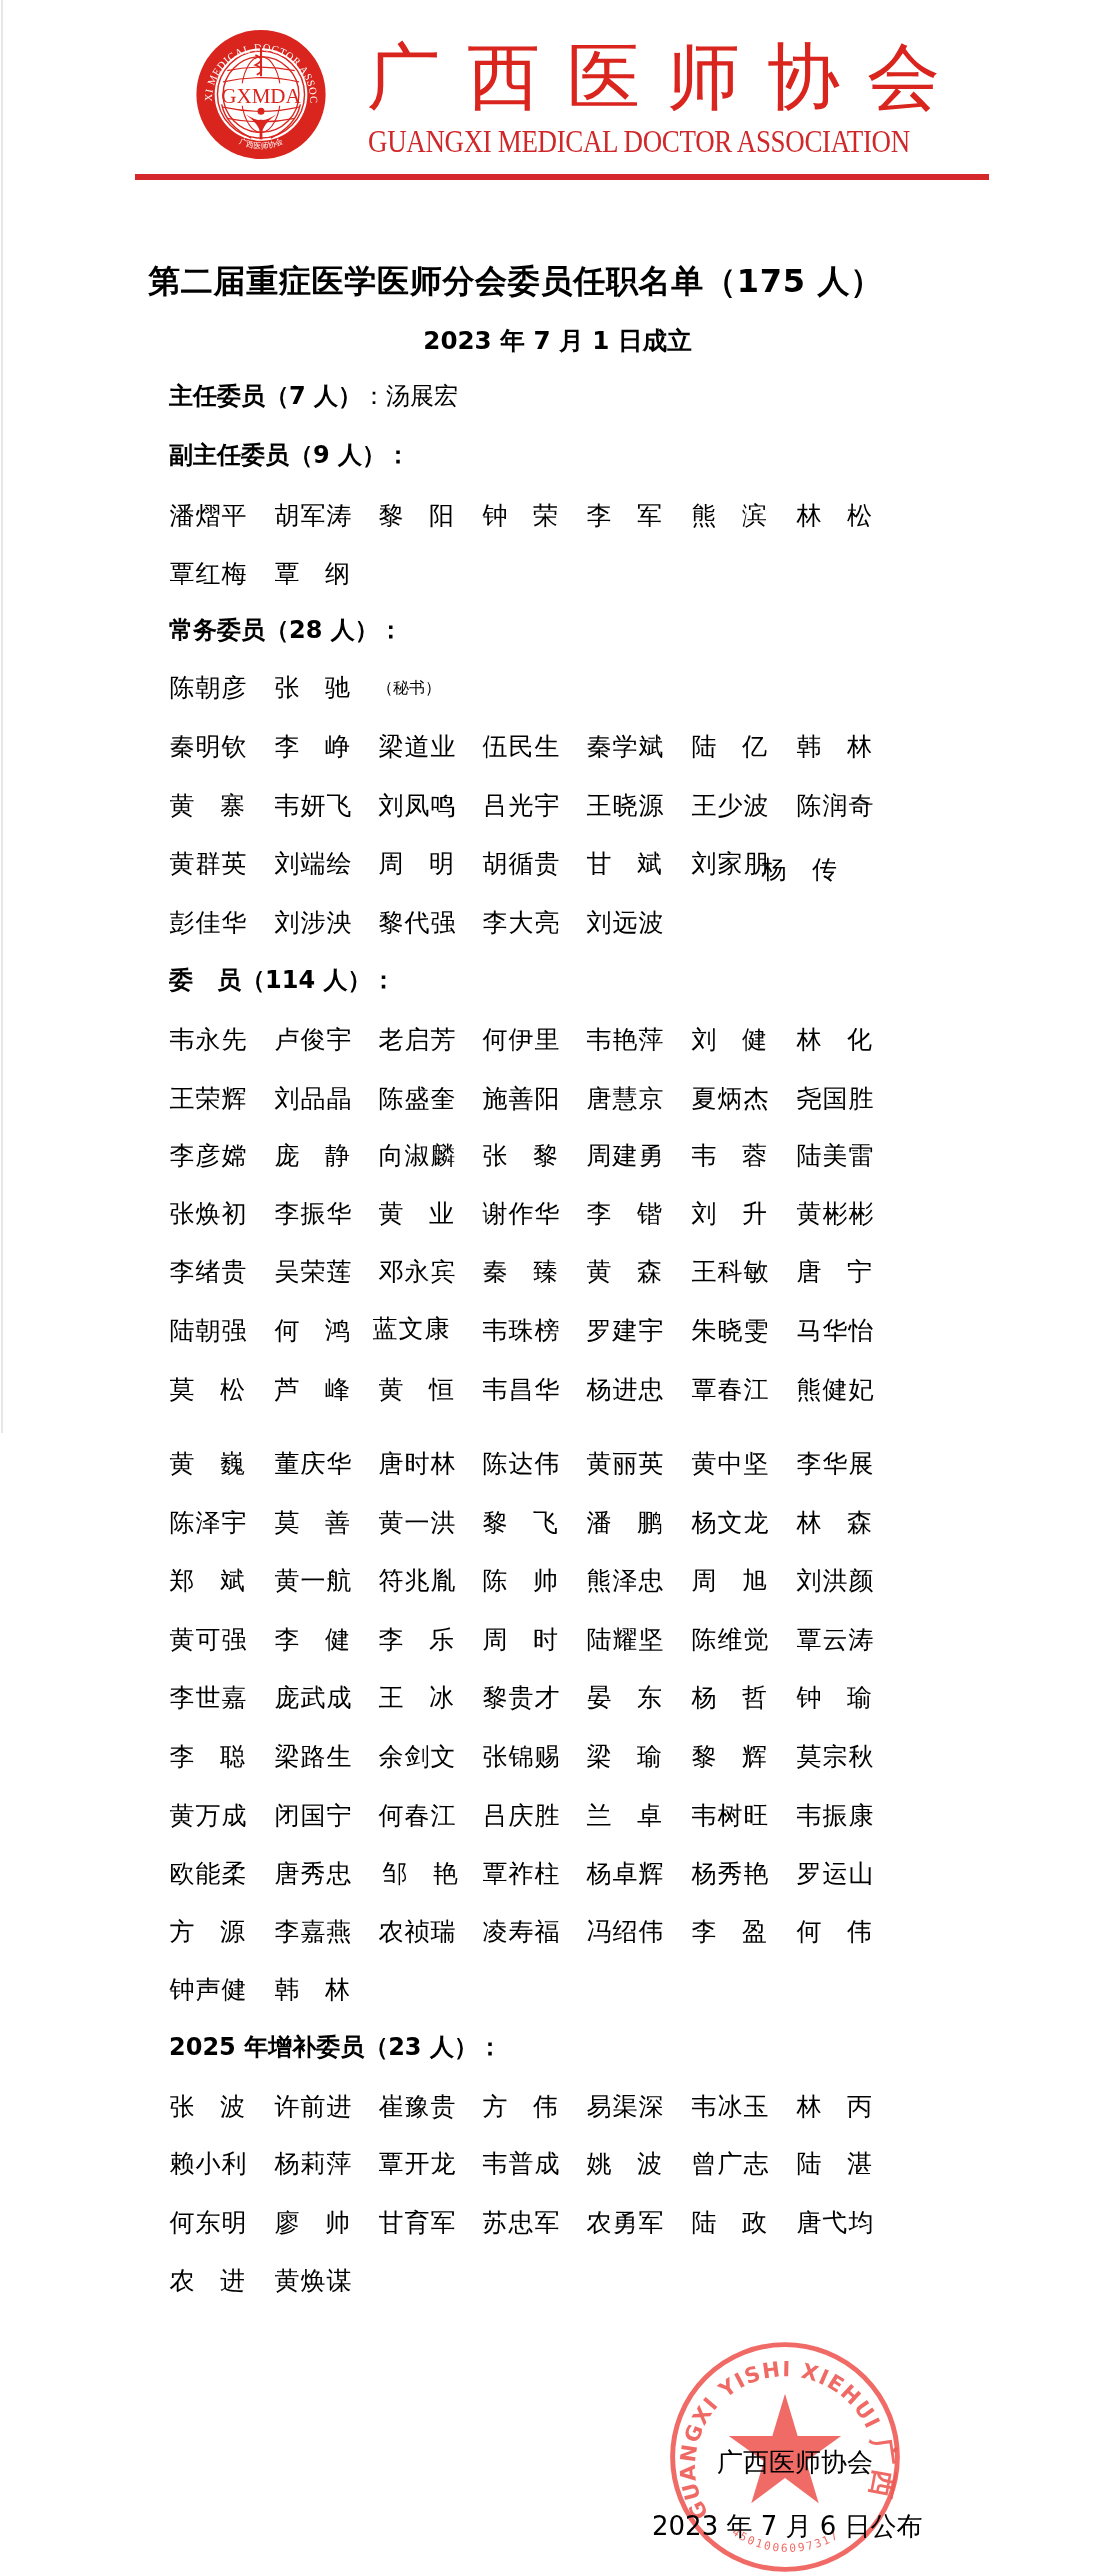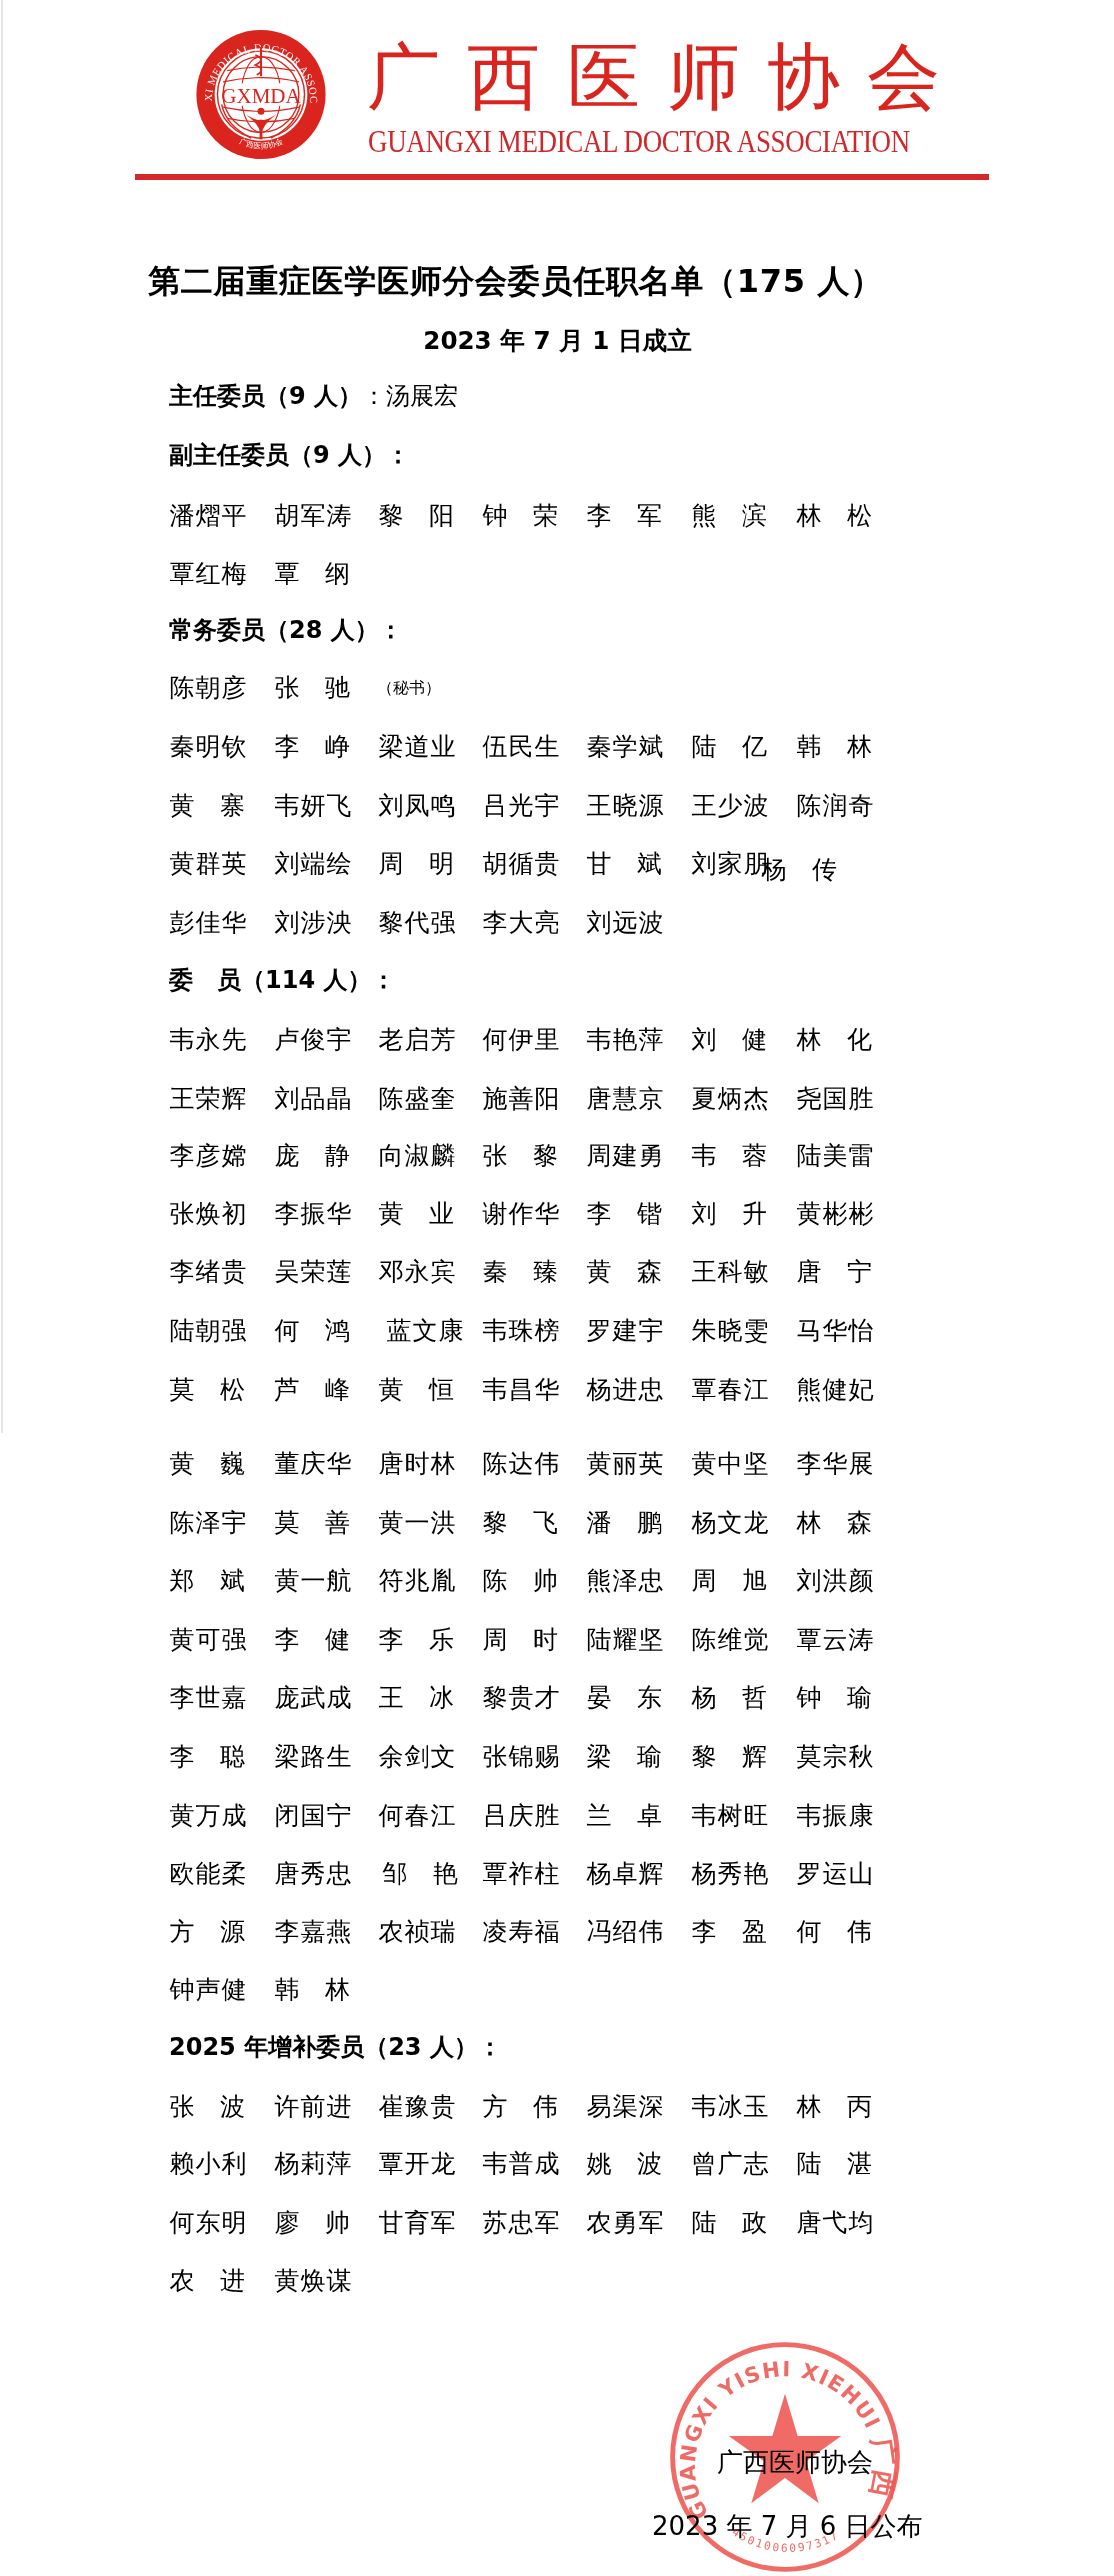--- a/index.html
+++ b/index.html
@@ -79,21 +79,21 @@
 </div>
 
 <div class="org-cn">广西医师协会</div>
 <div class="org-en">GUANGXI MEDICAL DOCTOR ASSOCIATION</div>
 <div class="header-rule"></div>
 
 <div class="doc-title">第二届重症医学医师分会委员任职名单（175 人）</div>
 <div class="doc-date">2023 年 7 月 1 日成立</div>
 
 <div class="section-label" style="top:381px">
-  <span>主任委员（9 人）</span><span class="plain">：</span><span class="plain">汤展宏</span>
+  <span>主任委员（7 人）</span><span class="plain">：</span><span class="plain">汤展宏</span>
 </div>
 
 <div class="section-label" style="top:440px">副主任委员（9 人）：</div>
 <div id="vice-rows">
     <div class="name-row" style="top: 500px;">
       <span class="name" style="left: 0px;"><span class="c">潘</span><span class="c">熠</span><span class="c">平</span></span>
       <span class="name" style="left: 105px;"><span class="c">胡</span><span class="c">军</span><span class="c">涛</span></span>
       <span class="name two" style="left: 209px;"><span class="c">黎</span><span class="c">阳</span></span>
       <span class="name two" style="left: 313px;"><span class="c">钟</span><span class="c">荣</span></span>
       <span class="name two" style="left: 417px;"><span class="c">李</span><span class="c">军</span></span>
@@ -192,21 +192,21 @@
       <span class="name" style="left: 105px;"><span class="c">吴</span><span class="c">荣</span><span class="c">莲</span></span>
       <span class="name" style="left: 209px;"><span class="c">邓</span><span class="c">永</span><span class="c">宾</span></span>
       <span class="name two" style="left: 313px;"><span class="c">秦</span><span class="c">臻</span></span>
       <span class="name two" style="left: 417px;"><span class="c">黄</span><span class="c">森</span></span>
       <span class="name" style="left: 522px;"><span class="c">王</span><span class="c">科</span><span class="c">敏</span></span>
       <span class="name two" style="left: 627px;"><span class="c">唐</span><span class="c">宁</span></span>
     </div>
     <div class="name-row" style="top: 1315px;">
       <span class="name" style="left: 0px;"><span class="c">陆</span><span class="c">朝</span><span class="c">强</span></span>
       <span class="name two" style="left: 105px;"><span class="c">何</span><span class="c">鸿</span></span>
-      <span class="name" style="left: 217px;"><span class="c">蓝</span><span class="c">文</span><span class="c">康</span></span>
+      <span class="name" style="left: 203px; font-family: Liberation Mono, monospace;"><span class="c">蓝</span><span class="c">文</span><span class="c">康</span></span>
       <span class="name" style="left: 313px;"><span class="c">韦</span><span class="c">珠</span><span class="c">榜</span></span>
       <span class="name" style="left: 417px;"><span class="c">罗</span><span class="c">建</span><span class="c">宇</span></span>
       <span class="name" style="left: 522px;"><span class="c">朱</span><span class="c">晓</span><span class="c">雯</span></span>
       <span class="name" style="left: 627px;"><span class="c">马</span><span class="c">华</span><span class="c">怡</span></span>
     </div>
     <div class="name-row" style="top: 1374px;">
       <span class="name two" style="left: 0px;"><span class="c">莫</span><span class="c">松</span></span>
       <span class="name two" style="left: 105px;"><span class="c">芦</span><span class="c">峰</span></span>
       <span class="name two" style="left: 209px;"><span class="c">黄</span><span class="c">恒</span></span>
       <span class="name" style="left: 313px;"><span class="c">韦</span><span class="c">昌</span><span class="c">华</span></span>

